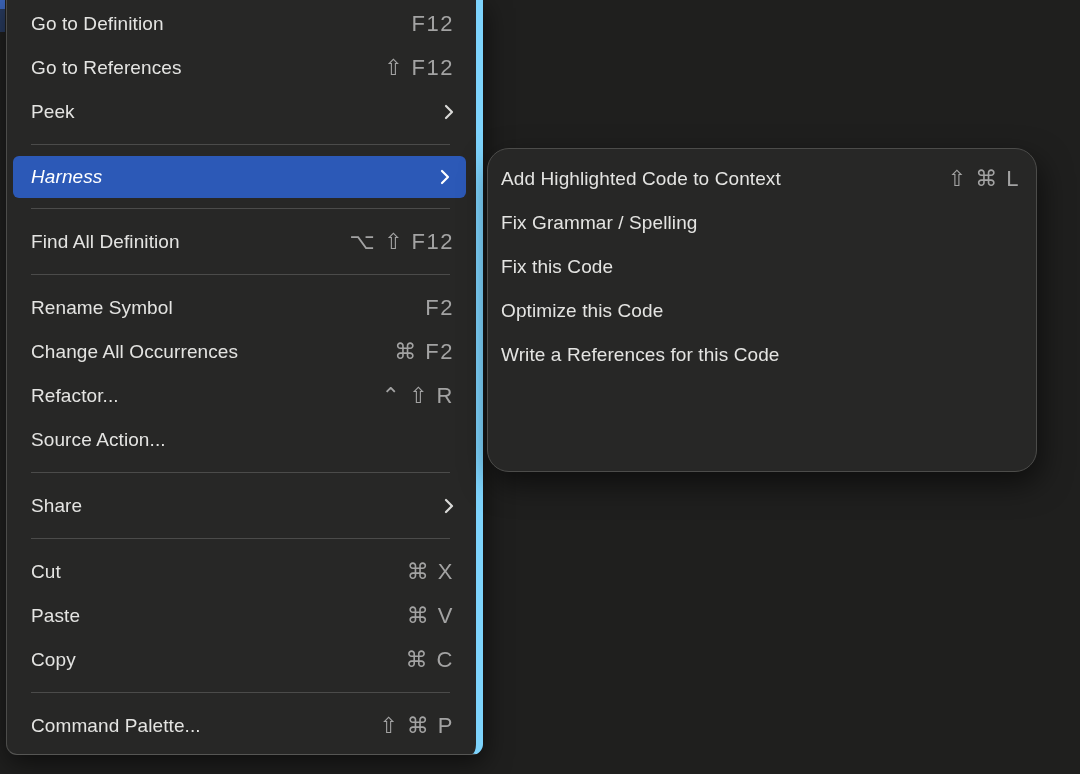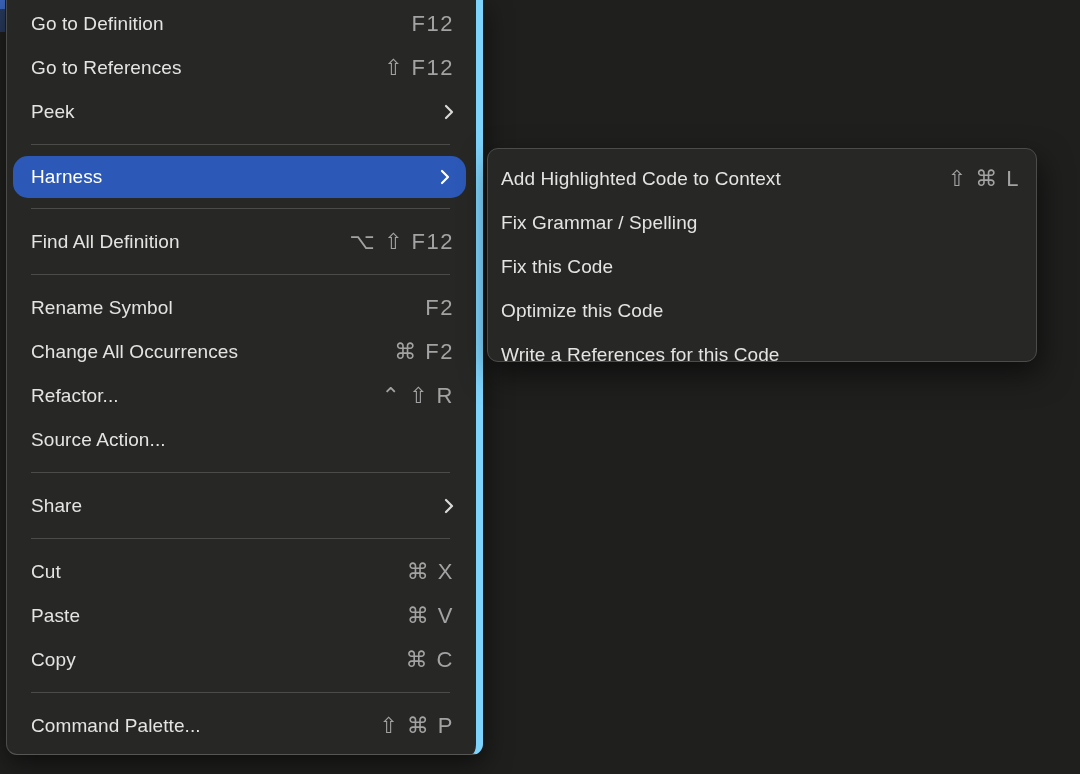--- a/index.html
+++ b/index.html
@@ -55,39 +55,40 @@
   }
   .row .chev {
     margin-left: auto;
     display: flex;
     align-items: center;
   }
   .row.hl {
     margin: 1px 10px 1px 6px;
     height: 42px;
     padding: 0 16px 0 18px;
-    border-radius: 15px;
+    border-radius: 6px;
     background: #2c59b7;
+    font-style: italic;
   }
   .row.hl .lbl { color: #ffffff; }
   .sep {
     height: 1px;
     background: rgba(255,255,255,0.17);
     margin: 10px 26px 11px 24px;
   }
 
   
   .submenu {
     position: absolute;
     left: 487px; top: 148px;
-    width: 550px; height: 214px;
+    width: 550px; height: 324px;
     box-sizing: border-box;
     background: #272726;
     border: 1px solid #4c4c4a;
-    border-radius: 11px;
+    border-radius: 22px;
     box-shadow: 4px 12px 30px rgba(0,0,0,0.55);
     padding: 8px 0;
   }
   .submenu .row { padding: 0 16px 0 13px; }
 </style>
 </head>
 <body>
 
 <div class="stage">
 

